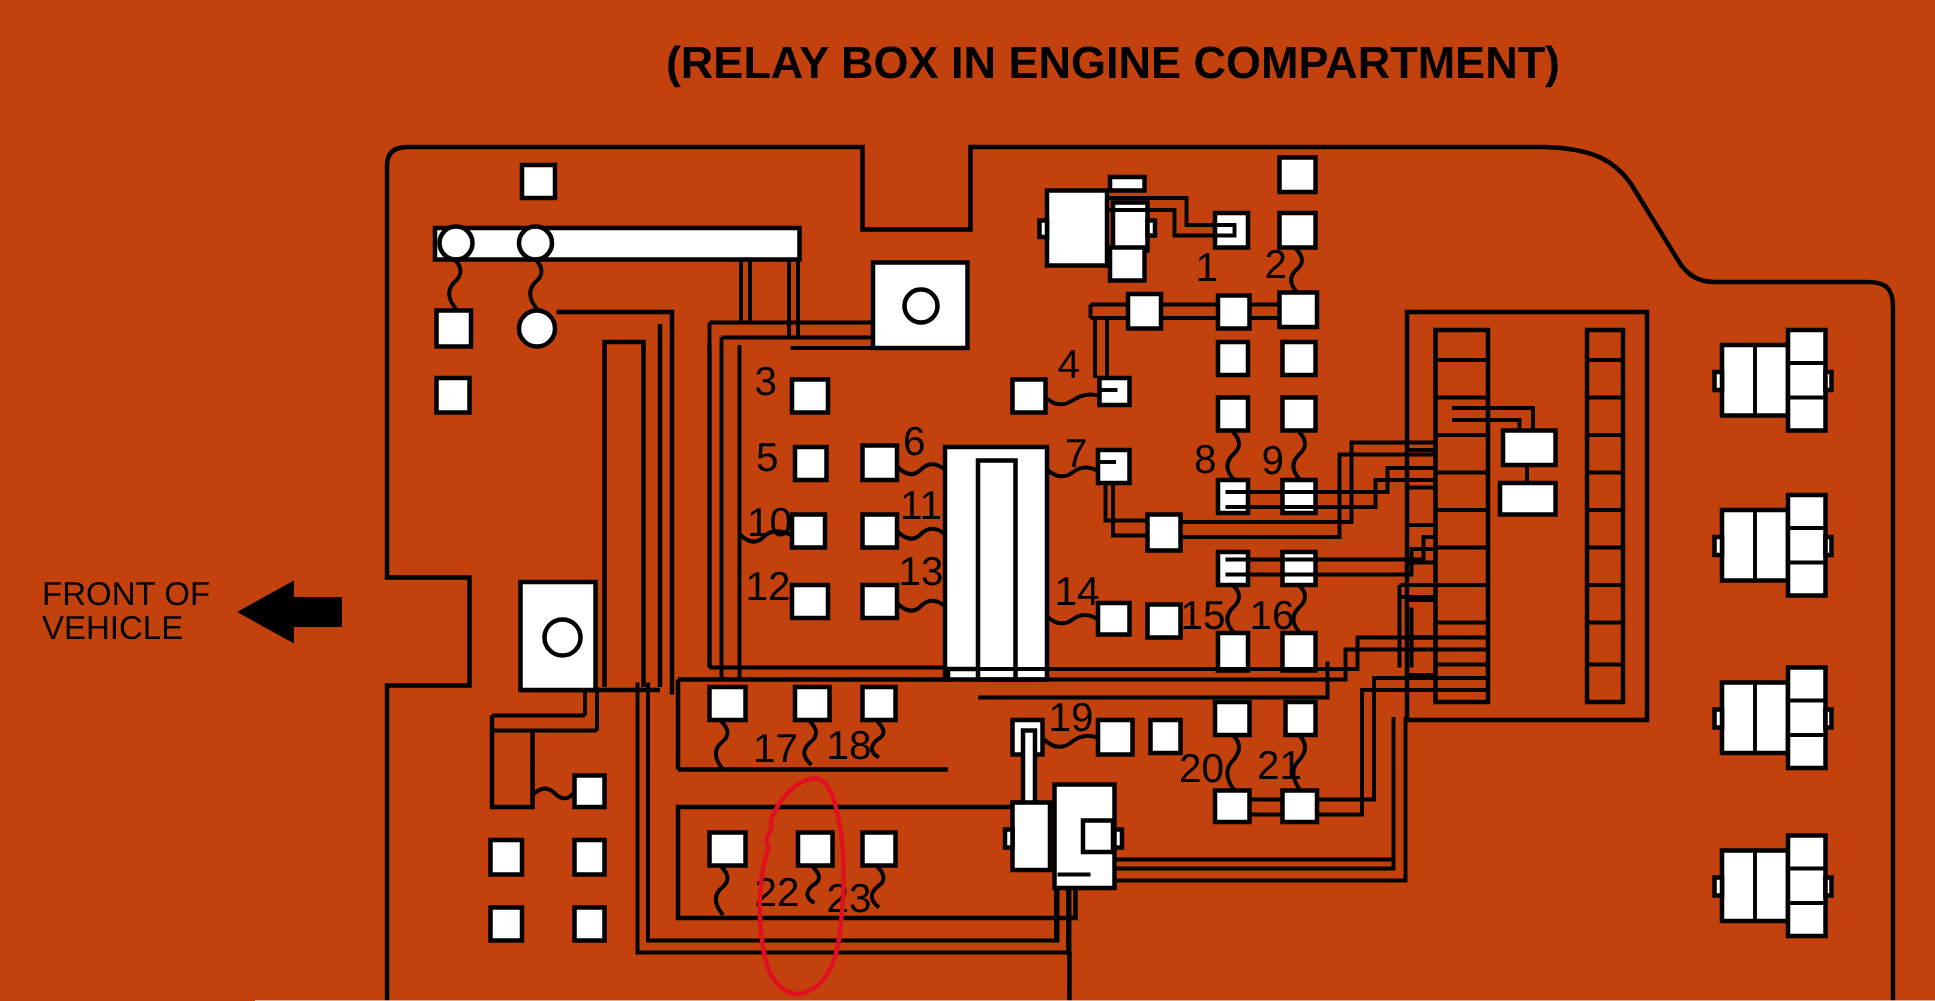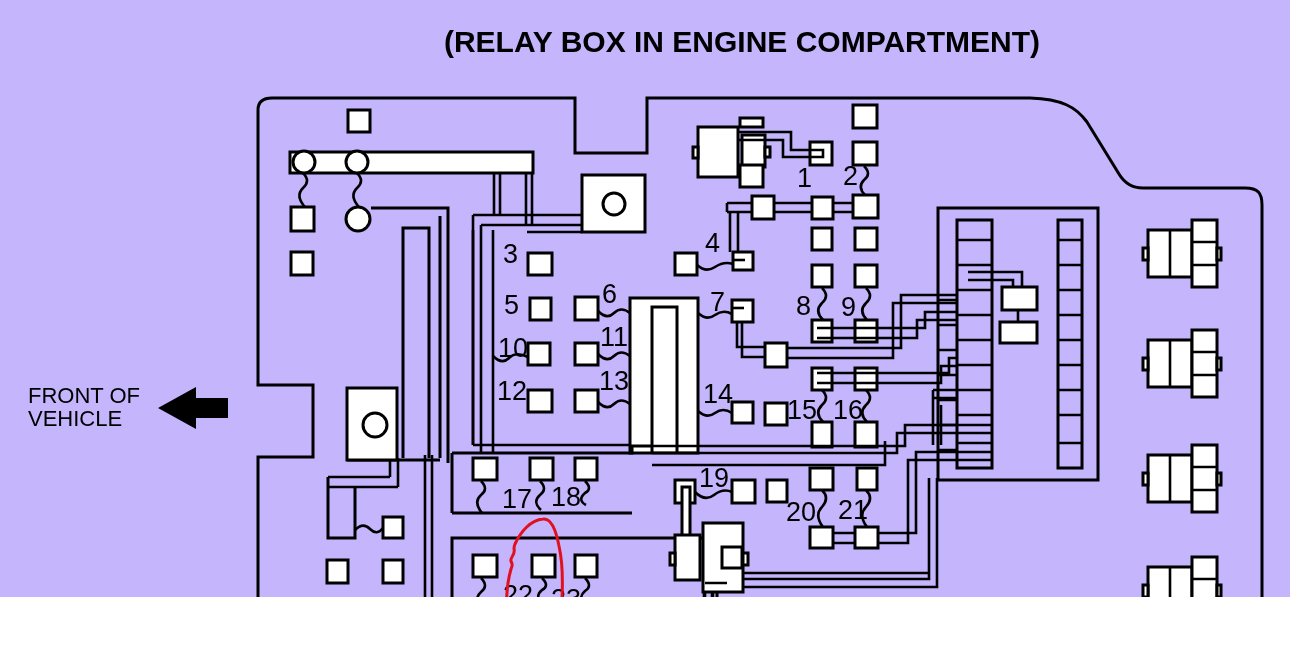--- a/index.html
+++ b/index.html
@@ -1,16 +1,16 @@
 <!DOCTYPE html>
 <html><head>
 <meta charset="utf-8">
 <style>
   html,body{margin:0;padding:0;background:#ffffff;}
-  .stage{position:relative;width:1290px;height:597px;background:#c4b5fd;overflow:hidden;}
+  .stage{position:relative;width:1290px;height:667px;background:#c2410c;overflow:hidden;}
   svg{display:block;}
   .ln{stroke:#000;stroke-width:3;fill:none;}
   .ln2{stroke:#000;stroke-width:2.6;fill:none;}
   .sq{stroke:#000;stroke-width:3;fill:#fff;}
   .lbl{font-family:"Liberation Sans","DejaVu Sans",sans-serif;font-size:27px;fill:#000;}
   .title{font-family:"Liberation Sans","DejaVu Sans",sans-serif;font-size:30px;font-weight:bold;fill:#000;}
   .front{font-family:"Liberation Sans","DejaVu Sans",sans-serif;font-size:22px;fill:#000;}
   .red{fill:none;stroke-width:3;stroke-linecap:round;stroke-linejoin:round;}
 </style>
 </head>

